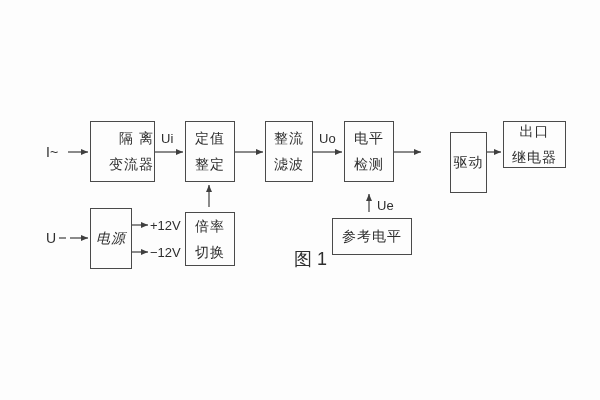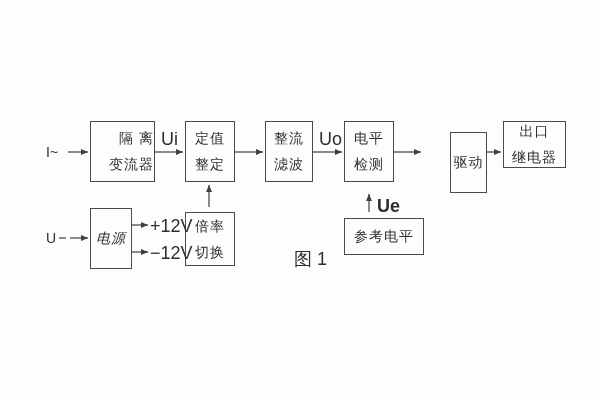--- a/index.html
+++ b/index.html
@@ -31,21 +31,21 @@
     font-size: 14px;
     letter-spacing: 1px;
     color: #2e2e2e;
     box-sizing: border-box;
     text-align: center;
   }
   .block span { display: block; line-height: 15px; white-space: nowrap; }
   .block span:empty { display: none; }
   .sig {
     position: absolute;
-    font-size: 18px;
+    font-size: 13px;
     color: #2e2e2e;
     white-space: nowrap;
     line-height: 14px;
   }
   .sig.big { font-size: 14px; }
   .caption {
     position: absolute;
     font-size: 18px;
     color: #2e2e2e;
     white-space: nowrap;
@@ -111,28 +111,28 @@
   <div class="block" style="left:90px; top:208px; width:42px; height:61px;font-style:italic;">
     <span>电源</span>
 
   </div>
 
   <div class="block" style="left:185px; top:212px; width:50px; height:54px;">
     <span>倍率</span>
     <span>切换</span>
   </div>
 
-  <div class="block" style="left:344px; top:218px; width:80px; height:37px;">
+  <div class="block" style="left:332px; top:218px; width:80px; height:37px;">
     <span>参考电平</span>
 
   </div>
 
   <div class="sig big" style="left:46px; top:145px;">I~</div>
   <div class="sig big" style="left:46px; top:231px;">U</div>
   <div class="sig" style="left:161px; top:132px;">Ui</div>
   <div class="sig" style="left:319px; top:132px;">Uo</div>
-  <div class="sig" style="left:377px; top:199px;font-weight:bold;">Ue</div>
+  <div class="sig" style="left:377px; top:199px;">Ue</div>
   <div class="sig" style="left:150px; top:219px;">+12V</div>
   <div class="sig" style="left:150px; top:246px;">−12V</div>
 
   <div class="caption" style="left:294px; top:247px;">图 1</div>
 
 </div>
 
 </body></html>

